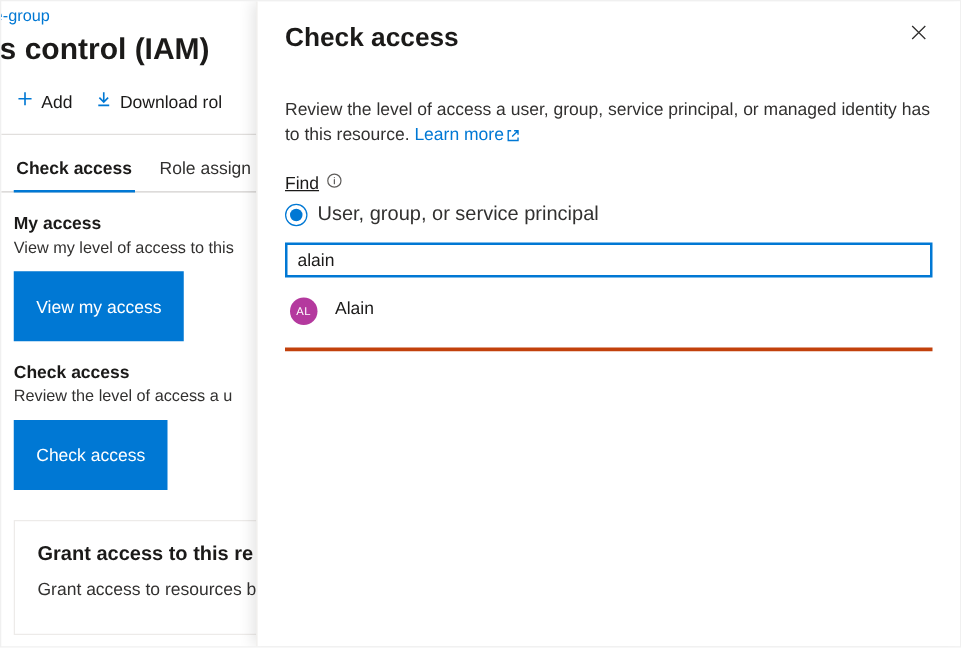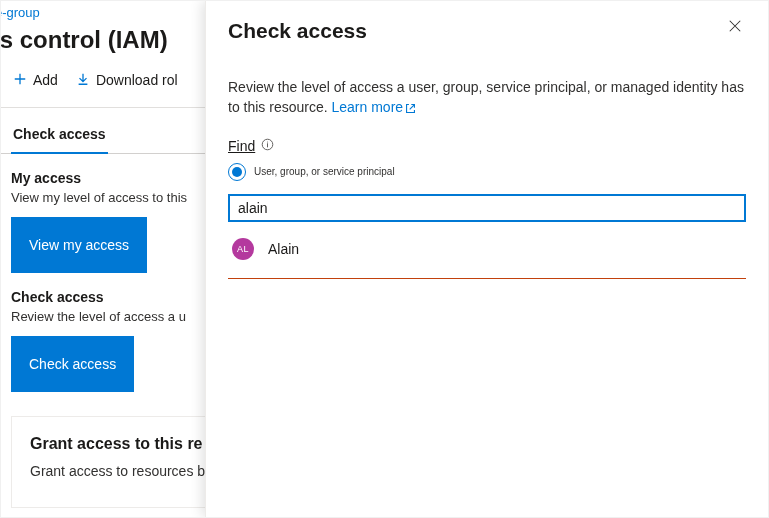--- a/index.html
+++ b/index.html
@@ -14,21 +14,21 @@
       --input-focus:#0078d4;
     }
     html,body{margin:0;padding:0;font-family:"Segoe UI",Tahoma,sans-serif;font-size:14px;color:var(--text);background:var(--bg);}
     body{width:769px;height:518px;overflow:hidden;position:relative;box-sizing:border-box;border:1px solid #f0f0f0;}
     
     .page{position:absolute;inset:0;padding:0 0 0 0;}
     .breadcrumb{color:var(--link);font-size:13px;padding:4px 0 0 0;margin-left:-6px;}
     .breadcrumb a{color:var(--link);text-decoration:none;}
     .page-title{font-size:24px;font-weight:600;color:#1b1a19;padding:6px 0 18px 0;margin-left:-28px;}
     .toolbar{display:flex;align-items:center;gap:18px;color:var(--text);font-size:14px;padding:0 0 18px 12px;border-bottom:1px solid var(--border-light);}
-    .toolbar .tb-item{display:flex;gap:6px;cursor:pointer;color:#1b1a19;}
+    .toolbar .tb-item{display:flex;align-items:center;gap:6px;cursor:pointer;color:#1b1a19;}
     .toolbar svg{width:14px;height:14px;stroke:var(--link);fill:none;stroke-width:1.5;}
     .tabs{display:flex;gap:18px;padding:10px 0 0 10px;border-bottom:1px solid var(--border);}
     .tab{padding:8px 2px 10px 2px;font-size:14px;color:var(--text);cursor:pointer;}
     .tab.active{font-weight:600;border-bottom:2px solid var(--primary);margin-bottom:-1px;color:#1b1a19;}
     .section{padding:16px 0 0 10px;}
     .sec-title{font-weight:600;font-size:14px;color:#1b1a19;}
     .sec-desc{font-size:13px;color:var(--text);margin-top:4px;}
     .azure-btn{margin-top:12px;display:inline-block;background:var(--primary);color:#fff;border:none;font-size:14px;padding:20px 18px;cursor:pointer;font-family:inherit;}
     .grant-box{margin:24px 0 0 10px;border:1px solid #edebe9;padding:18px 18px 28px 18px;width:560px;}
     .grant-title{font-weight:600;font-size:16px;color:#1b1a19;}
@@ -40,26 +40,26 @@
     .close-btn{background:none;border:none;padding:4px;cursor:pointer;margin-top:-4px;}
     .close-btn svg{width:14px;height:14px;stroke:#323130;stroke-width:1.2;}
     .fly-body{padding:34px 22px 0 22px;flex:1;}
     .fly-intro{font-size:14px;color:var(--text);line-height:1.45;}
     .fly-intro a{color:var(--link);text-decoration:none;}
     .ext-icon{display:inline-block;vertical-align:text-top;margin-left:2px;}
     .ext-icon svg{width:11px;height:11px;stroke:var(--link);fill:none;stroke-width:1.4;}
     .find-label{display:flex;align-items:center;gap:6px;margin-top:18px;font-size:14px;color:#1b1a19;text-decoration:underline;}
     .info-icon svg{width:13px;height:13px;stroke:#605e5c;fill:none;stroke-width:1.2;}
     .radio-group{margin-top:6px;}
-    .radio-row{display:flex;align-items:center;gap:8px;padding:3px 0;font-size:10px;cursor:pointer;}
+    .radio-row{display:flex;align-items:center;gap:8px;padding:3px 0;font-size:16px;cursor:pointer;}
     .ring{width:18px;height:18px;border:1px solid #323130;border-radius:50%;display:flex;align-items:center;justify-content:center;box-sizing:border-box;}
     .ring.checked{border-color:var(--primary);}
     .ring.checked::after{content:"";width:10px;height:10px;border-radius:50%;background:var(--primary);}
     .search-input{margin-top:10px;width:100%;box-sizing:border-box;height:28px;border:2px solid var(--input-focus);outline:none;padding:0 8px;font-size:14px;font-family:inherit;color:#1b1a19;}
-    .result{display:flex;align-items:center;gap:14px;padding:12px 4px 18px 4px;margin-top:4px;border-bottom:1px solid #c2410c;cursor:pointer;}
+    .result{display:flex;align-items:flex-start;gap:14px;padding:12px 4px 18px 4px;margin-top:4px;border-bottom:3px solid #c2410c;cursor:pointer;}
     .avatar{width:22px;height:22px;border-radius:50%;background:#b4399e;color:#fff;font-size:9px;display:flex;align-items:center;justify-content:center;letter-spacing:0.5px;}
     .result-name{font-size:14px;color:#1b1a19;}
   </style>
 </head>
 <body>
 
 <div class="page">
   <div class="breadcrumb"><a>e-group</a></div>
   <div class="page-title">ess control (IAM)</div>
 
@@ -73,20 +73,21 @@
     <div class="tb-item">
       <span><svg viewBox="0 0 16 16">
             <path d="M8 2v9M4 7l4 4 4-4M3 14h10"></path>
           </svg></span>
       <span>Download rol</span>
     </div>
   </div>
 
   <div class="tabs">
     <div class="tab active">Check access</div>
+    <div class="tab">Role assign</div>
   </div>
 
   <div class="section">
     <div class="sec-title">My access</div>
     <div class="sec-desc">View my level of access to this</div>
     <button class="azure-btn">View my access</button>
   </div>
 
   <div class="section">
     <div class="sec-title">Check access</div>

